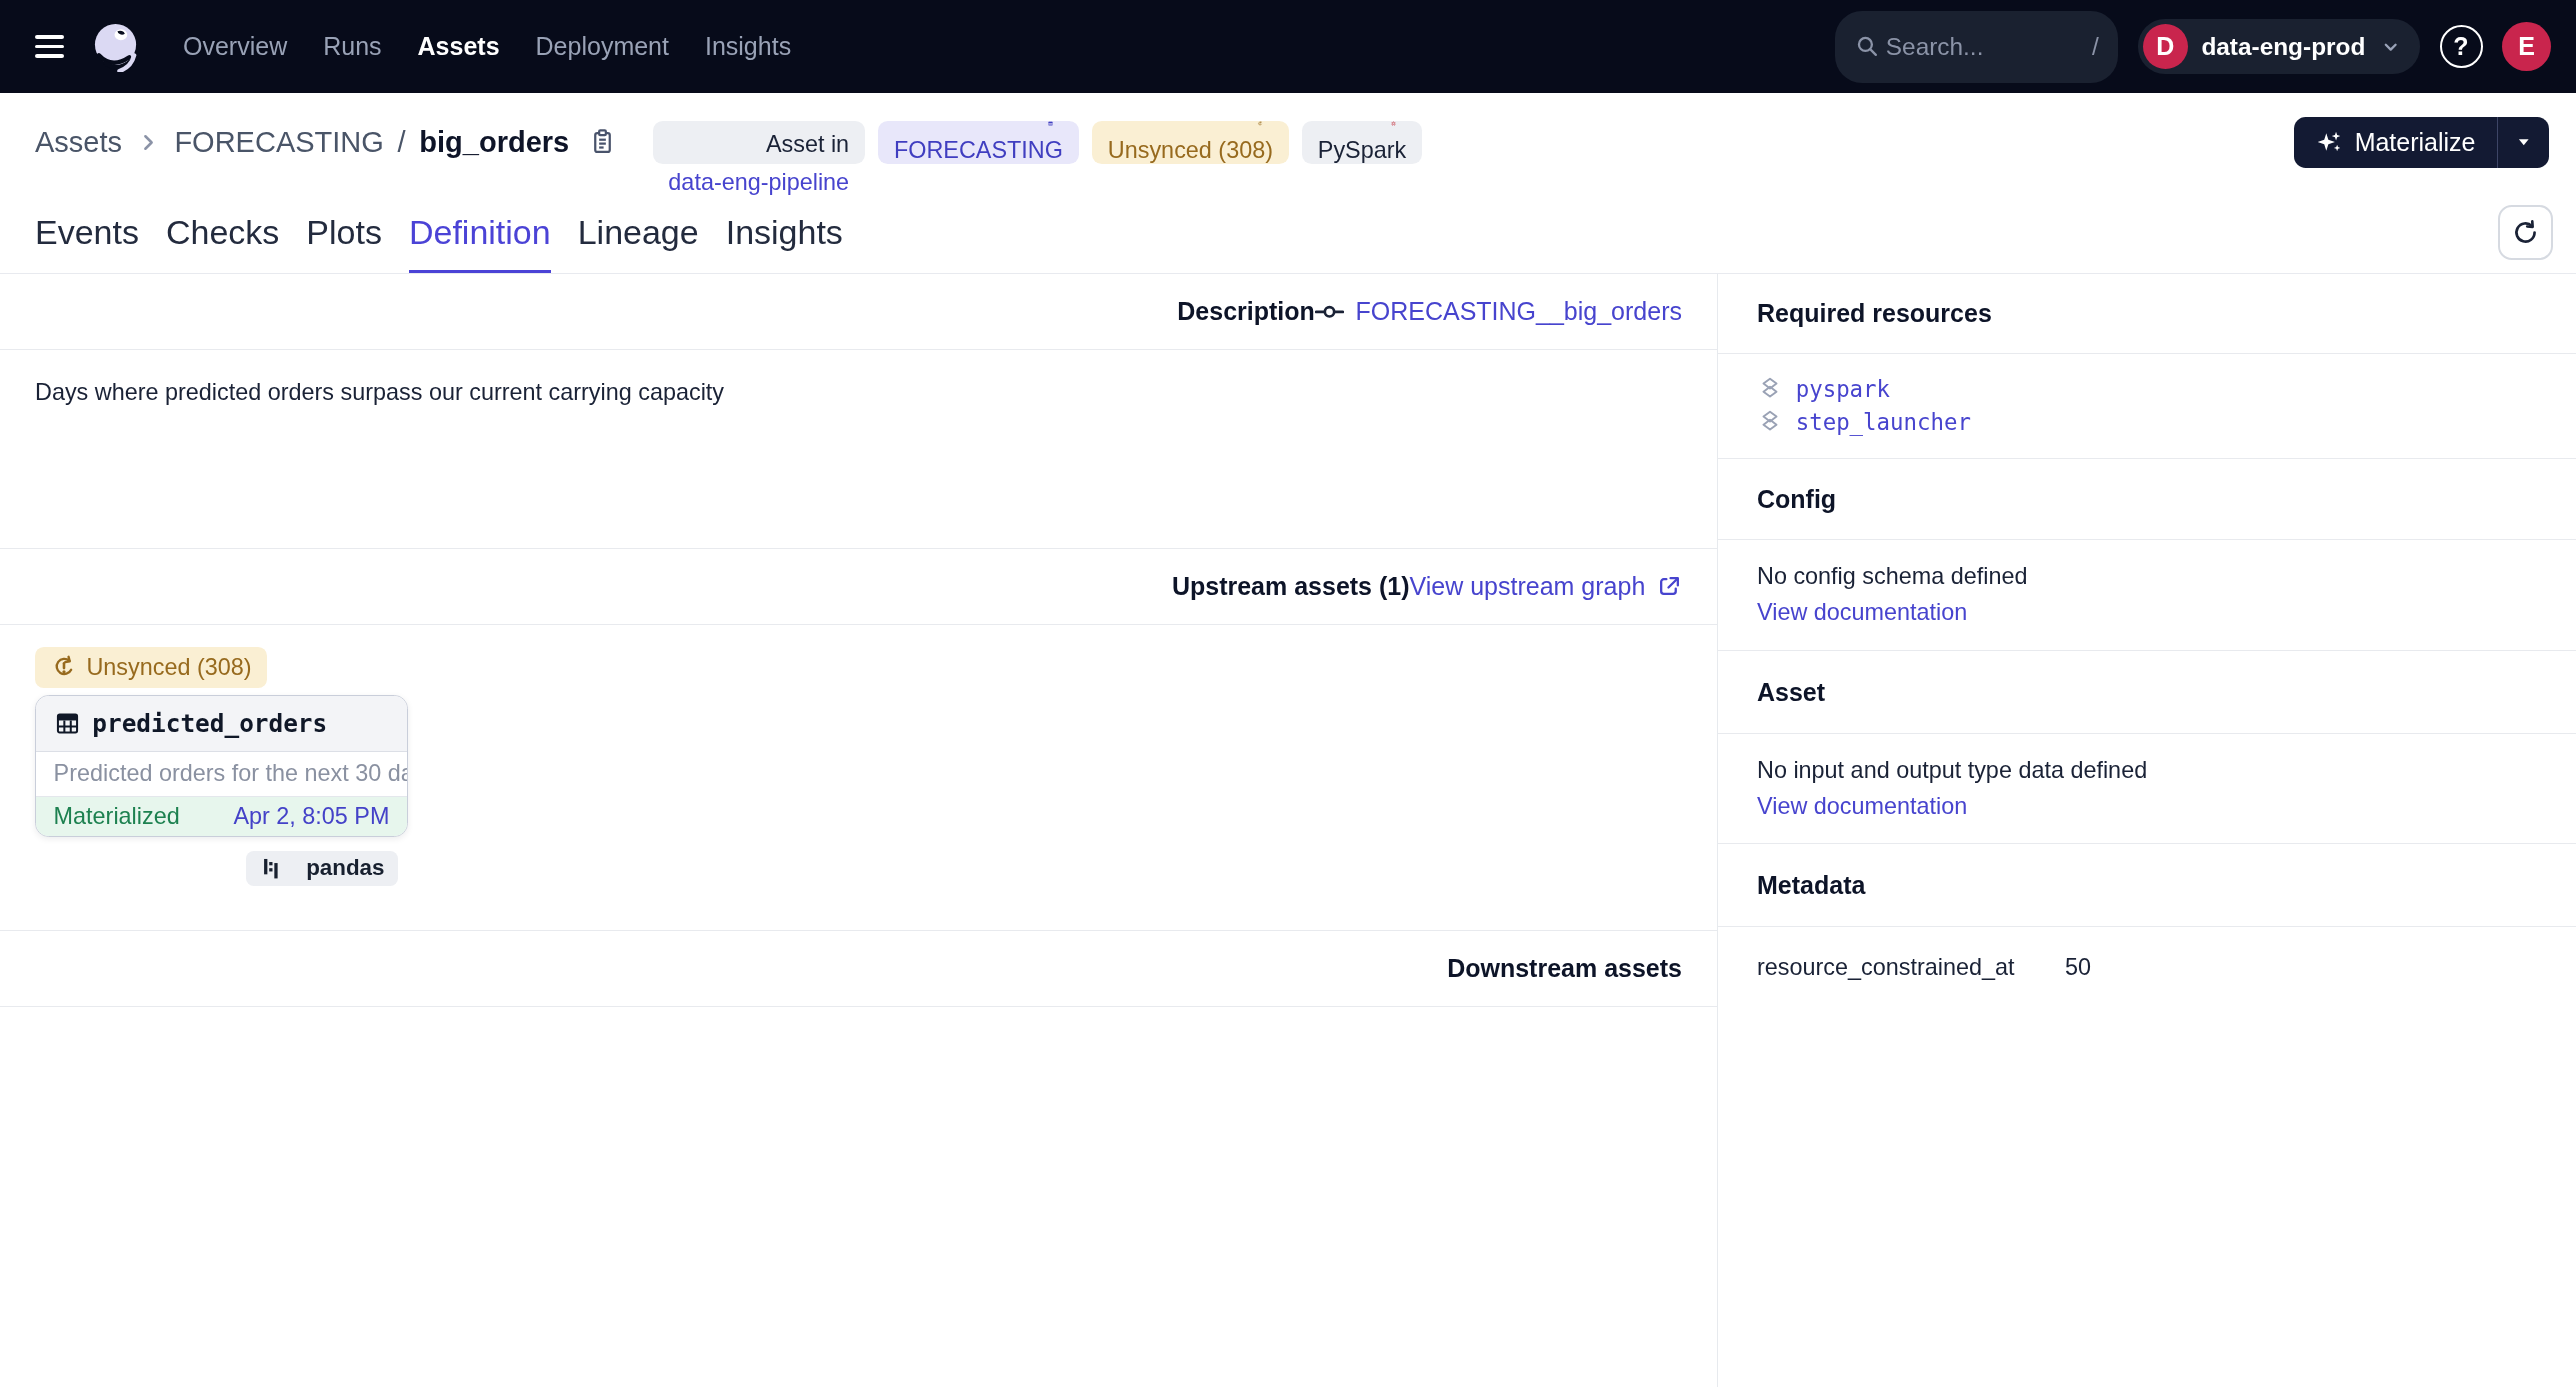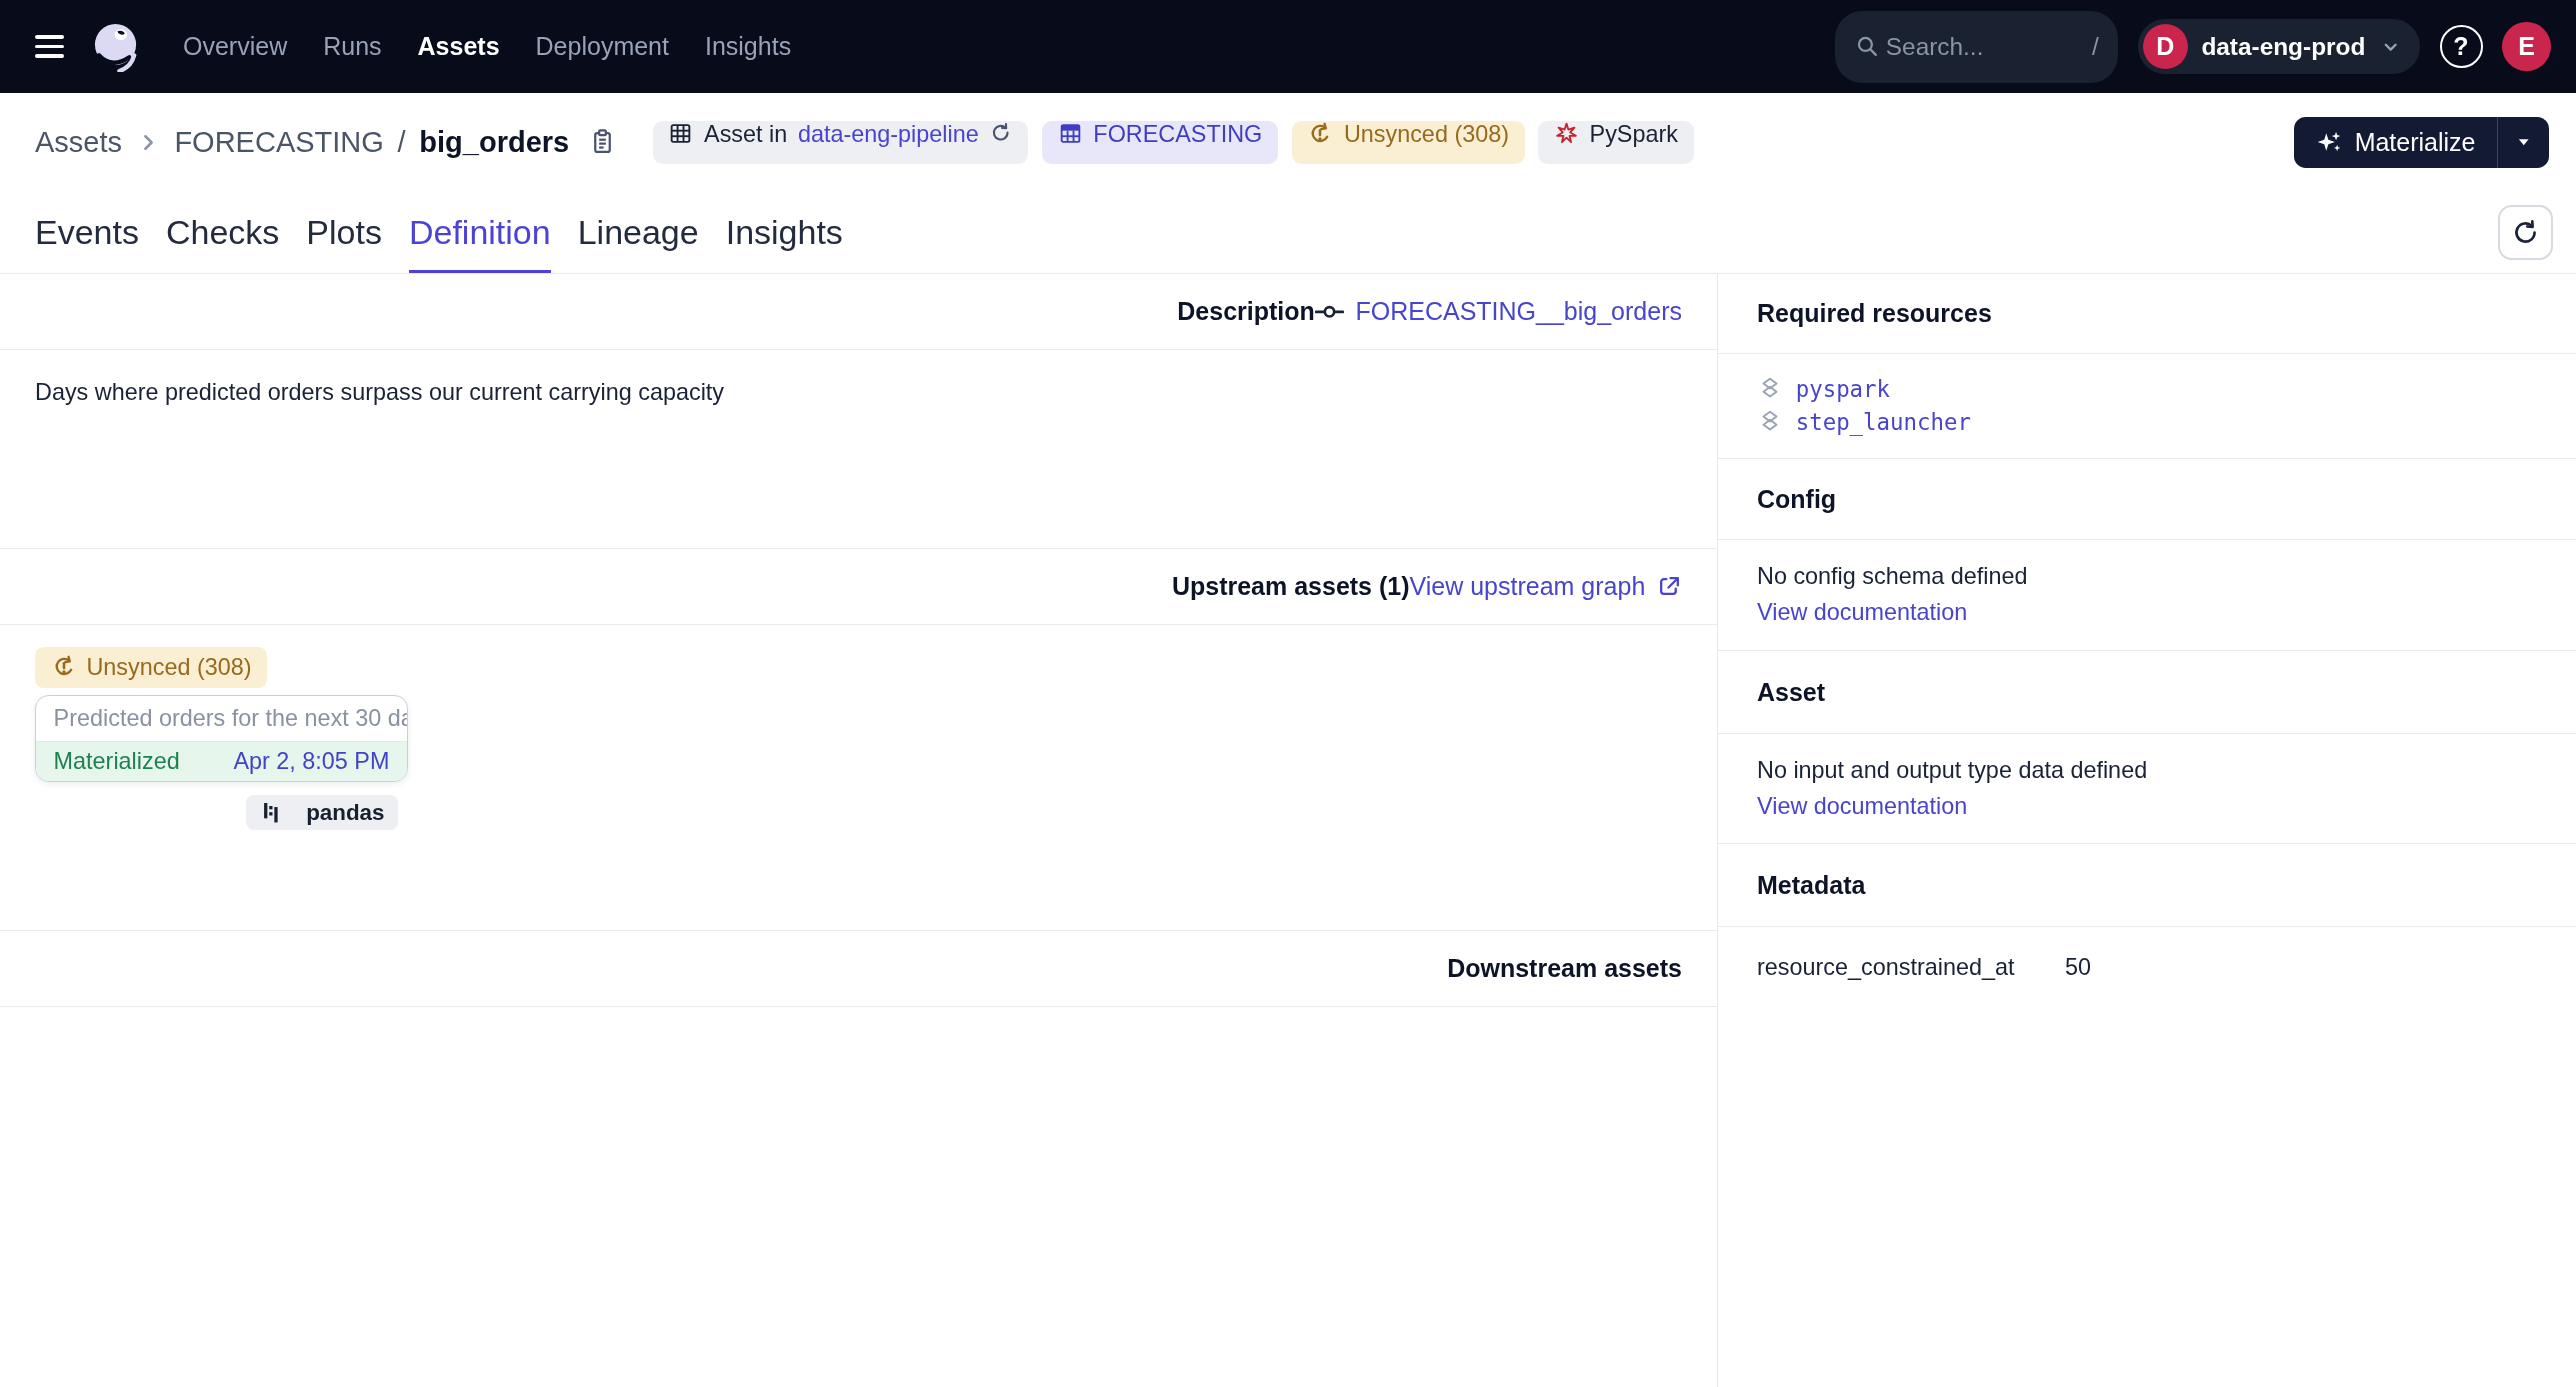--- a/index.html
+++ b/index.html
@@ -28,21 +28,21 @@
 
   
   .page-header { height:98px; display:flex; align-items:center; padding:0 27px 0 35px; }
   .crumbs { display:flex; align-items:center; gap:13.7px; font-size:29px; white-space:nowrap; }
   .crumb-link { color:#4A5568; cursor:pointer; }
   .crumb-sep svg { display:block; }
   .crumb-current { color:#0E1428; font-weight:700; }
   .crumb-slash { color:#4A5568; }
   .copy-btn { margin-left:5.9px; cursor:pointer; display:flex; align-items:center; }
   .tag-row { display:flex; align-items:center; gap:13.7px; margin-left:37px; }
-  .tag { height:43px; border-radius:9.8px; display:inline-flex; align-items:flex-start; gap:10.7px; padding:0 15.6px; font-size:23.4px; white-space:nowrap; }
+  .tag { height:43px; border-radius:9.8px; display:inline-flex; align-items:flex-end; gap:10.7px; padding:0 15.6px; font-size:23.4px; white-space:nowrap;flex-direction:column; }
   .tag.gray { background:#EDEFF3; color:#1A2236; }
   .tag.indigo { background:#E8E7FA; color:#403EC0; }
   .tag.amber { background:#FAEFD3; color:#976A1E; }
   .tag a { color:#4744CE; text-decoration:none; cursor:pointer; }
   .materialize { margin-left:auto; height:51px; background:#131A33; border-radius:11.7px; display:flex; align-items:stretch; color:#fff; overflow:hidden; }
   .materialize-main { display:flex; align-items:center; gap:12.7px; padding:0 21.5px; font-size:25px; font-weight:500; cursor:pointer; }
   .materialize-divider { width:1px; background:#3D4566; }
   .materialize-caret { width:51px; display:flex; align-items:center; justify-content:center; cursor:pointer; }
 
   
@@ -274,20 +274,30 @@
             <path d="M18.6 14.5 A7 7 0 1 1 17 6.3" fill="none" stroke="#976A1E" stroke-width="2.2" stroke-linecap="round"></path>
             <path d="M16.2 2.6 L17.3 6.8 L13.1 7.5" fill="none" stroke="#976A1E" stroke-width="2.2" stroke-linecap="round" stroke-linejoin="round"></path>
             <line x1="12" y1="8.6" x2="12" y2="13" stroke="#976A1E" stroke-width="2.4" stroke-linecap="round"></line>
             <circle cx="12" cy="16.4" r="1.5" fill="#976A1E"></circle>
           </svg>
           <span>Unsynced (308)</span>
         </div>
 
         <div class="asset-card-wrap">
           <div class="asset-card">
+            <div class="asset-card-head">
+              <svg width="27" height="27" viewBox="0 0 24 24">
+                <rect x="3.5" y="4" width="17" height="16" rx="1.5" fill="none" stroke="#101828" stroke-width="1.8"></rect>
+                <rect x="3.5" y="4" width="17" height="5.3" fill="#101828"></rect>
+                <line x1="3.5" y1="14.6" x2="20.5" y2="14.6" stroke="#101828" stroke-width="1.8"></line>
+                <line x1="9.2" y1="9.3" x2="9.2" y2="20" stroke="#101828" stroke-width="1.8"></line>
+                <line x1="14.9" y1="9.3" x2="14.9" y2="20" stroke="#101828" stroke-width="1.8"></line>
+              </svg>
+              <span class="name">predicted_orders</span>
+            </div>
             <div class="asset-card-desc">Predicted orders for the next 30 day...</div>
             <div class="asset-card-foot">
               <span class="status">Materialized</span>
               <span class="time">Apr 2, 8:05 PM</span>
             </div>
           </div>
           <div class="kind-row">
             <div class="kind-tag">
               <svg width="21.5" height="23.4" viewBox="0 0 21 22">
                 <rect x="4" y="1.5" width="3.2" height="15" fill="#18202F"></rect>

